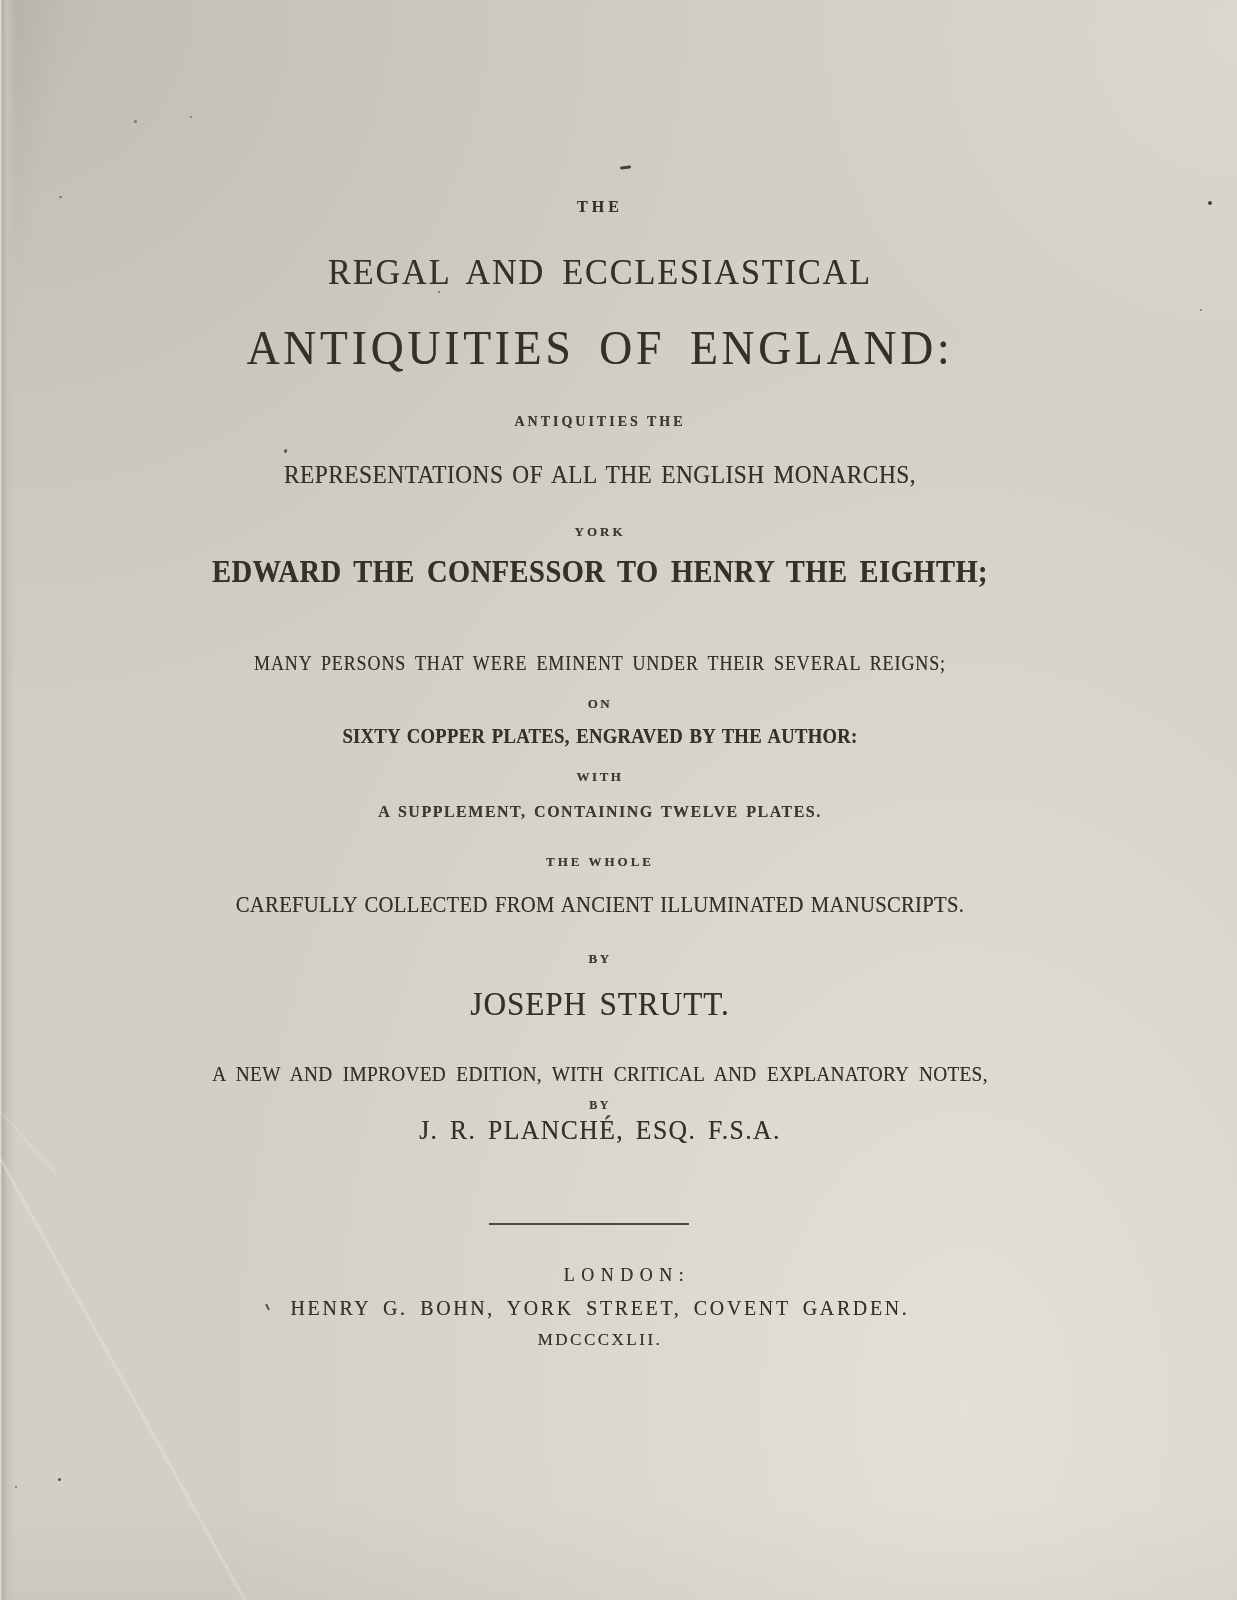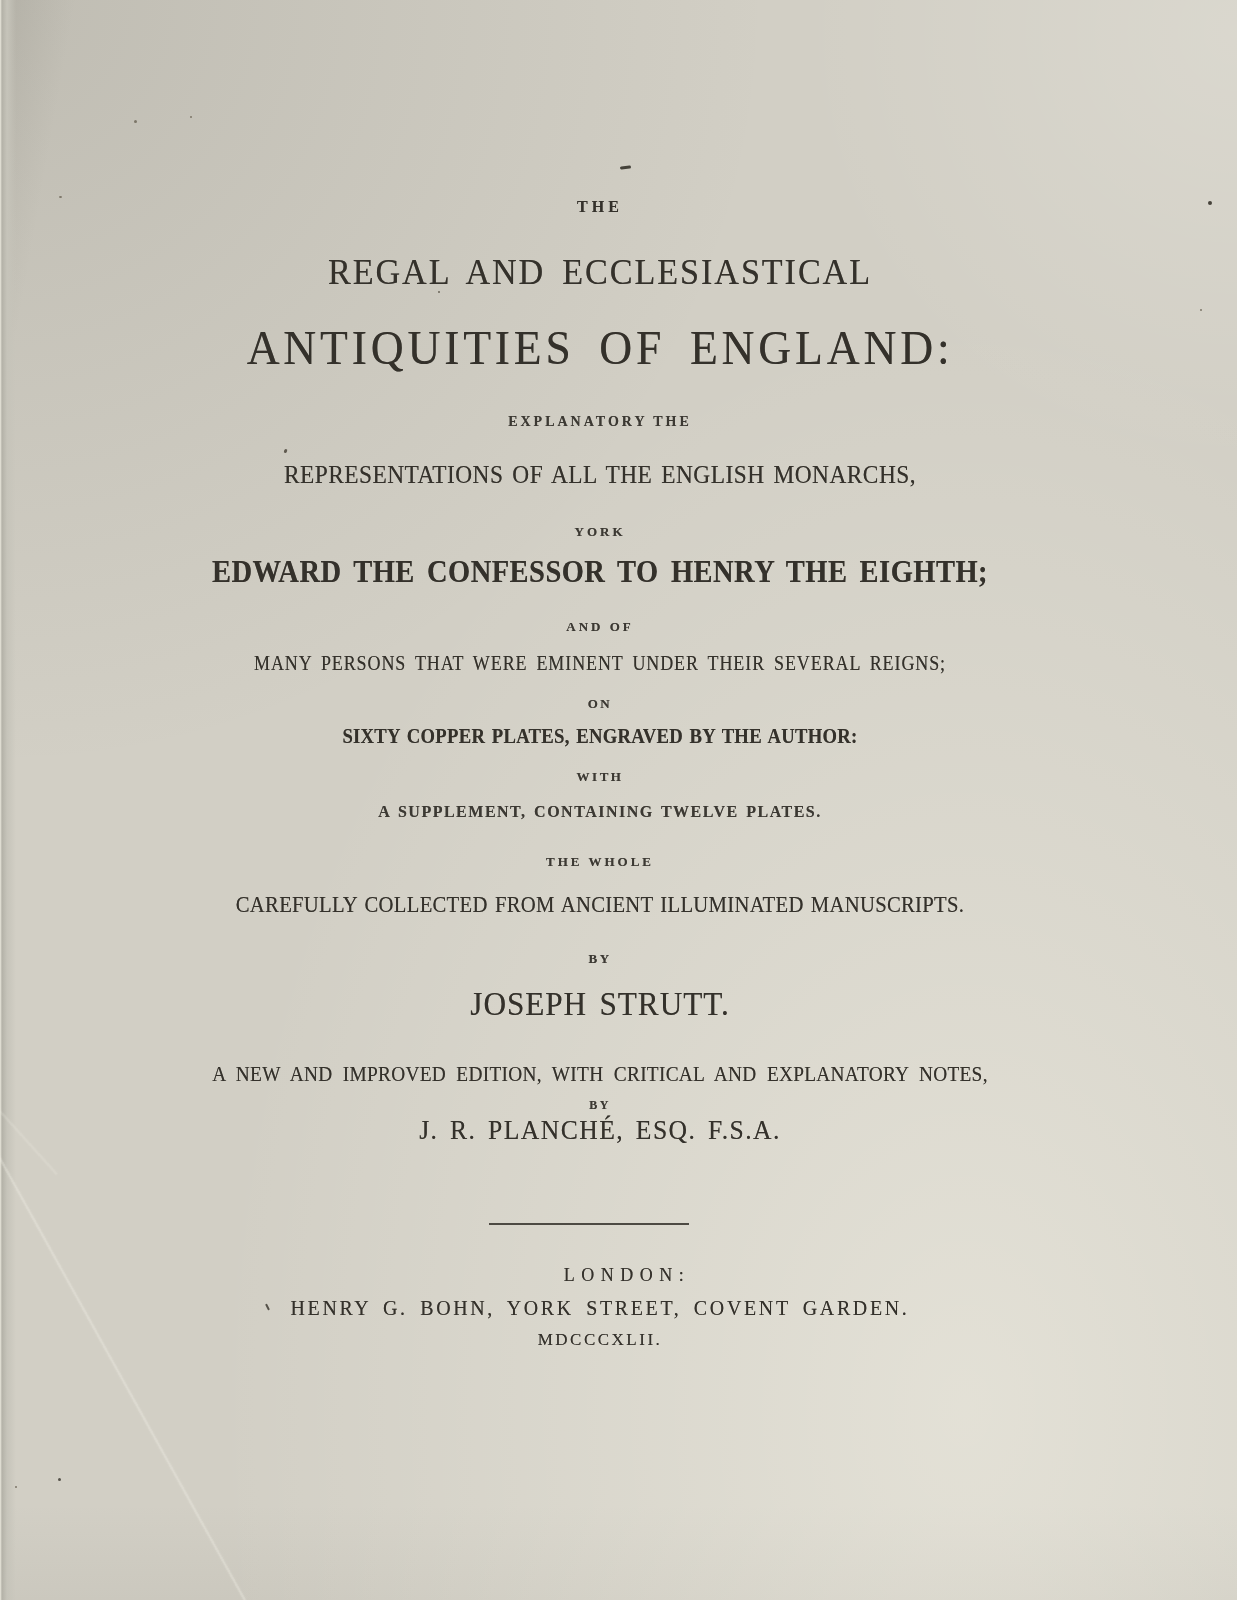--- a/index.html
+++ b/index.html
@@ -92,25 +92,24 @@
   <div class="speck sp8"></div>
   <div class="speck sp9"></div>
   <div class="speck sp10"></div>
   <div class="ink-dash"></div>
 
   <div class="text-layer">
 
     <div class="line l-kicker">THE</div>
     <div class="line l-series">REGAL AND ECCLESIASTICAL</div>
     <div class="line l-main">ANTIQUITIES OF ENGLAND:</div>
-    <div class="line lab l-containing">EXPLANATORY THE</div>
+    <div class="line lab l-containing">ANTIQUITIES THE</div>
     <div class="line l-contents">REPRESENTATIONS OF ALL THE ENGLISH MONARCHS,</div>
     <div class="line lab l-from">YORK</div>
     <div class="line l-range">EDWARD THE CONFESSOR TO HENRY THE EIGHTH;</div>
-    <div class="line lab l-andof">AND OF</div>
     <div class="line l-persons">MANY PERSONS THAT WERE EMINENT UNDER THEIR SEVERAL REIGNS;</div>
     <div class="line lab l-on">ON</div>
     <div class="line l-plates">SIXTY COPPER PLATES, ENGRAVED BY THE AUTHOR:</div>
     <div class="line lab l-with">WITH</div>
     <div class="line l-supplement">A SUPPLEMENT, CONTAINING TWELVE PLATES.</div>
     <div class="line lab l-whole">THE WHOLE</div>
     <div class="line l-collected">CAREFULLY COLLECTED FROM ANCIENT ILLUMINATED MANUSCRIPTS.</div>
     <div class="line lab l-by1">BY</div>
     <div class="line l-author">JOSEPH STRUTT.</div>
     <div class="line l-edition">A NEW AND IMPROVED EDITION, WITH CRITICAL AND EXPLANATORY NOTES,</div>

